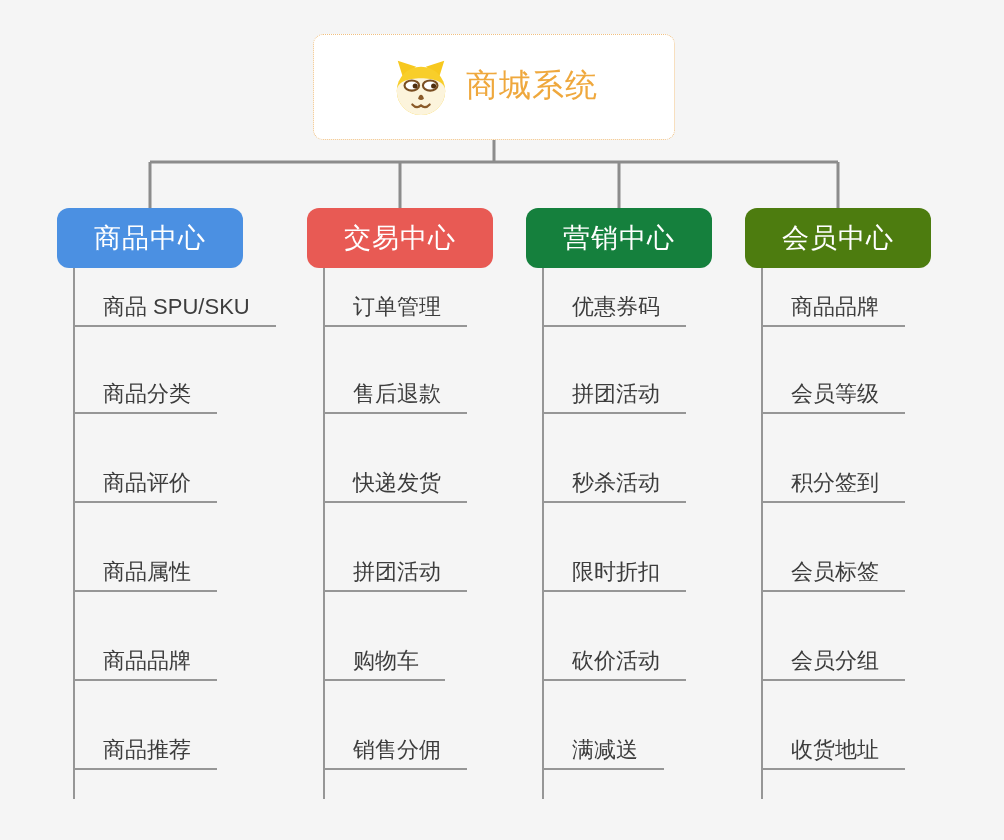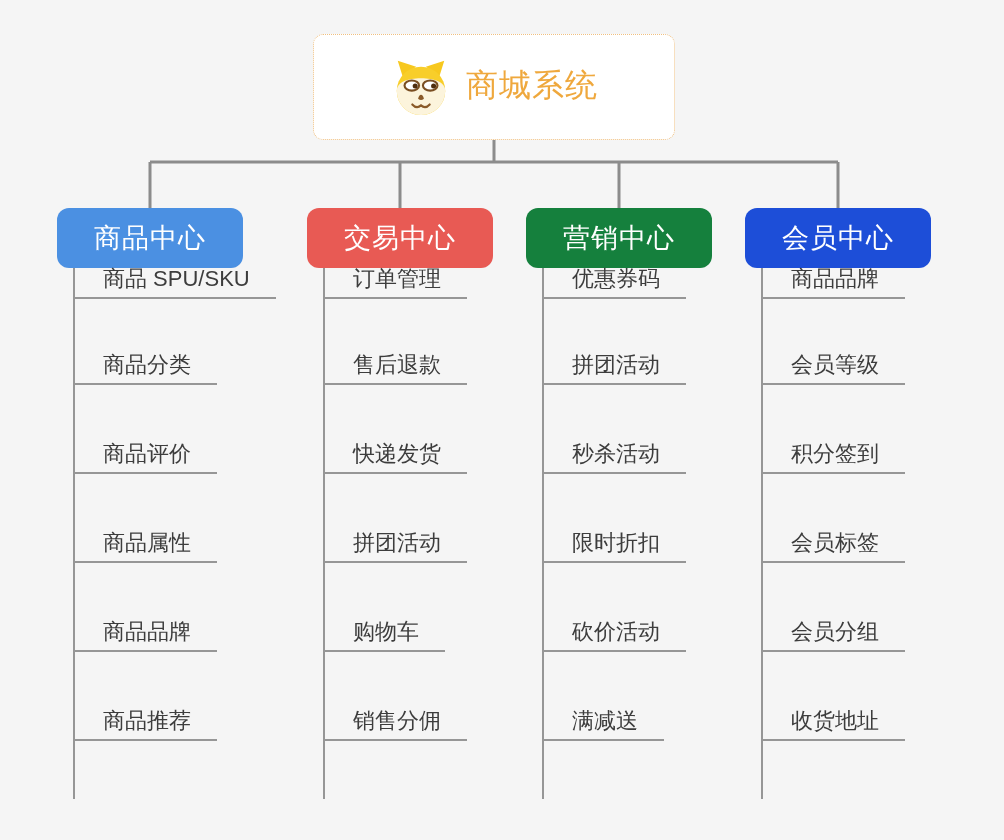--- a/index.html
+++ b/index.html
@@ -63,21 +63,21 @@
     font-size: 27px;
     letter-spacing: 1px;
   }
   .branch-children {
     margin-left: 16px;
     border-left: 2px solid #969696;
   }
   .leaf-slot {
     height: 89px;
     display: flex;
-    align-items: flex-start;
+    align-items: center;
   }
   .leaf-slot.first { height: 86px; }
   .leaf {
     font-size: 22px;
     color: #3D3D3D;
     line-height: 1;
     white-space: nowrap;
     padding: 0 26px 7px 28px;
     border-bottom: 2px solid #969696;
   }
@@ -179,21 +179,21 @@
       <div class="leaf-slot">
           <span class="leaf">砍价活动</span>
         </div>
       <div class="leaf-slot">
           <span class="leaf">满减送</span>
         </div>
     </div>
   </div>
 
   <div class="branch branch-3">
-    <div class="branch-box" style="background-color: #1d4ed8;">
+    <div class="branch-box" style="background-color: #4d7c0f;">
       <span>会员中心</span>
     </div>
     <div class="branch-children">
       <div class="leaf-slot first">
           <span class="leaf">商品品牌</span>
         </div>
       <div class="leaf-slot">
           <span class="leaf">会员等级</span>
         </div>
       <div class="leaf-slot">

